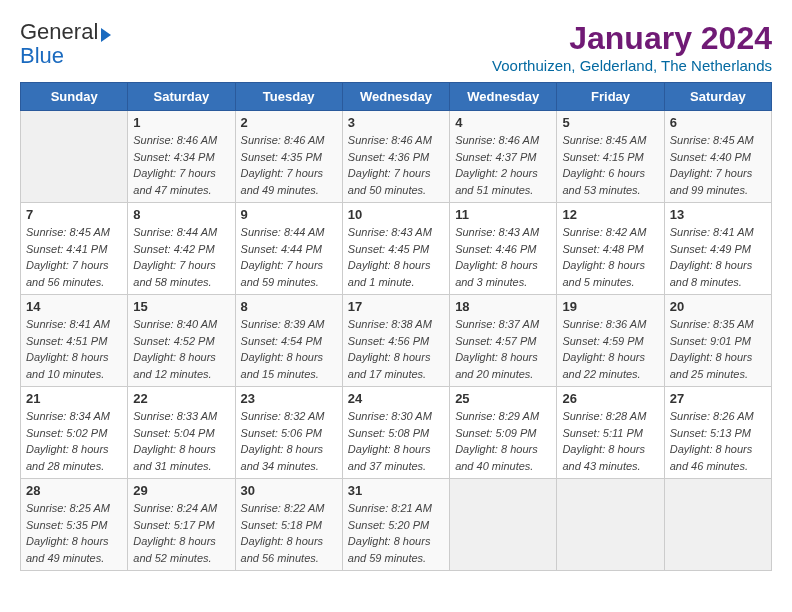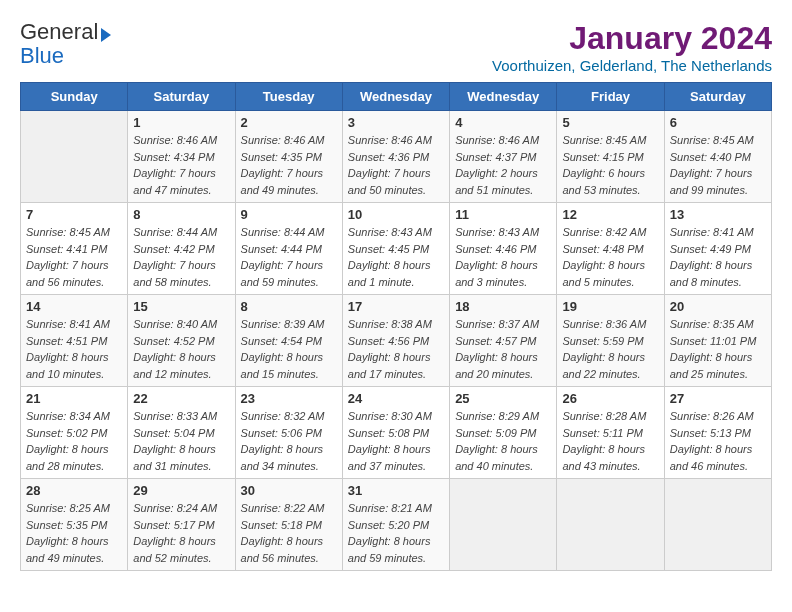--- a/index.html
+++ b/index.html
@@ -253,29 +253,29 @@
         <div class="day-detail">
           <span>Sunrise: 8:37 AM</span><br>
           <span>Sunset: 4:57 PM</span><br>
           <span>Daylight: 8 hours and 20 minutes.</span>
         </div>
       </td>
         <td>
         <span class="day-num">19</span>
         <div class="day-detail">
           <span>Sunrise: 8:36 AM</span><br>
-          <span>Sunset: 5:59 PM</span><br>
+          <span>Sunset: 4:59 PM</span><br>
           <span>Daylight: 8 hours and 22 minutes.</span>
         </div>
       </td>
         <td>
         <span class="day-num">20</span>
         <div class="day-detail">
           <span>Sunrise: 8:35 AM</span><br>
-          <span>Sunset: 11:01 PM</span><br>
+          <span>Sunset: 9:01 PM</span><br>
           <span>Daylight: 8 hours and 25 minutes.</span>
         </div>
       </td>
       </tr>
       <tr>
         <td>
         <span class="day-num">21</span>
         <div class="day-detail">
           <span>Sunrise: 8:34 AM</span><br>
           <span>Sunset: 5:02 PM</span><br>

